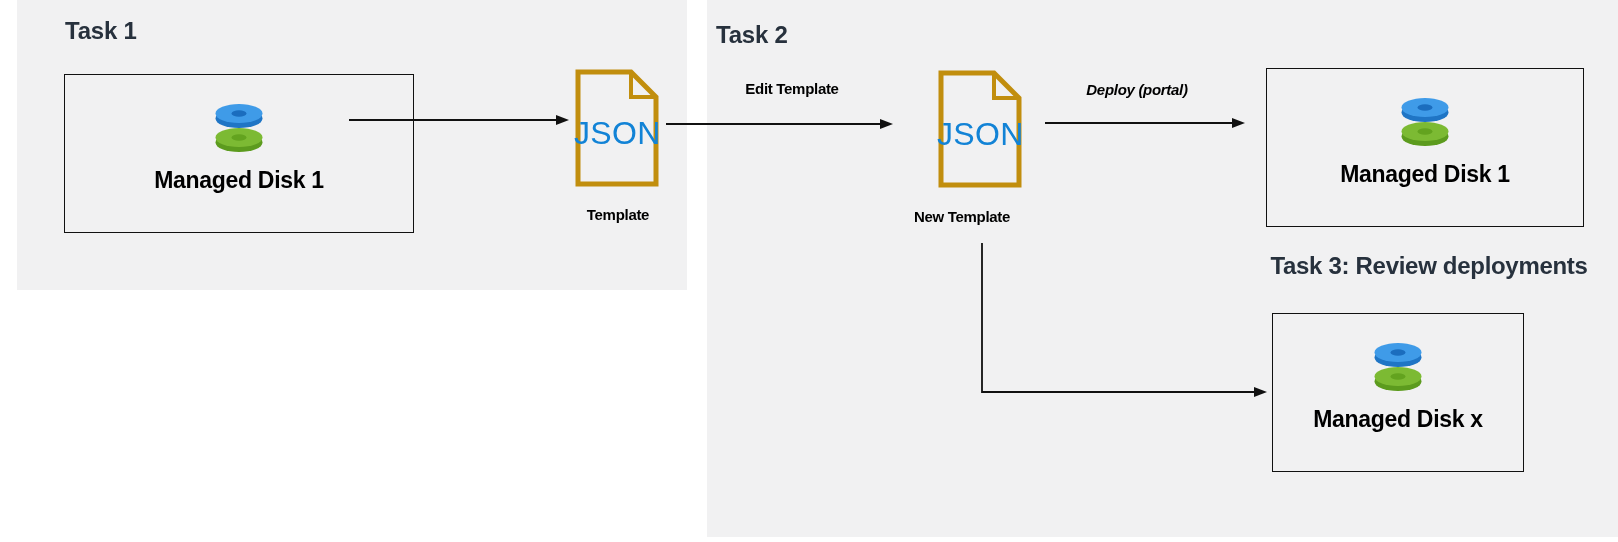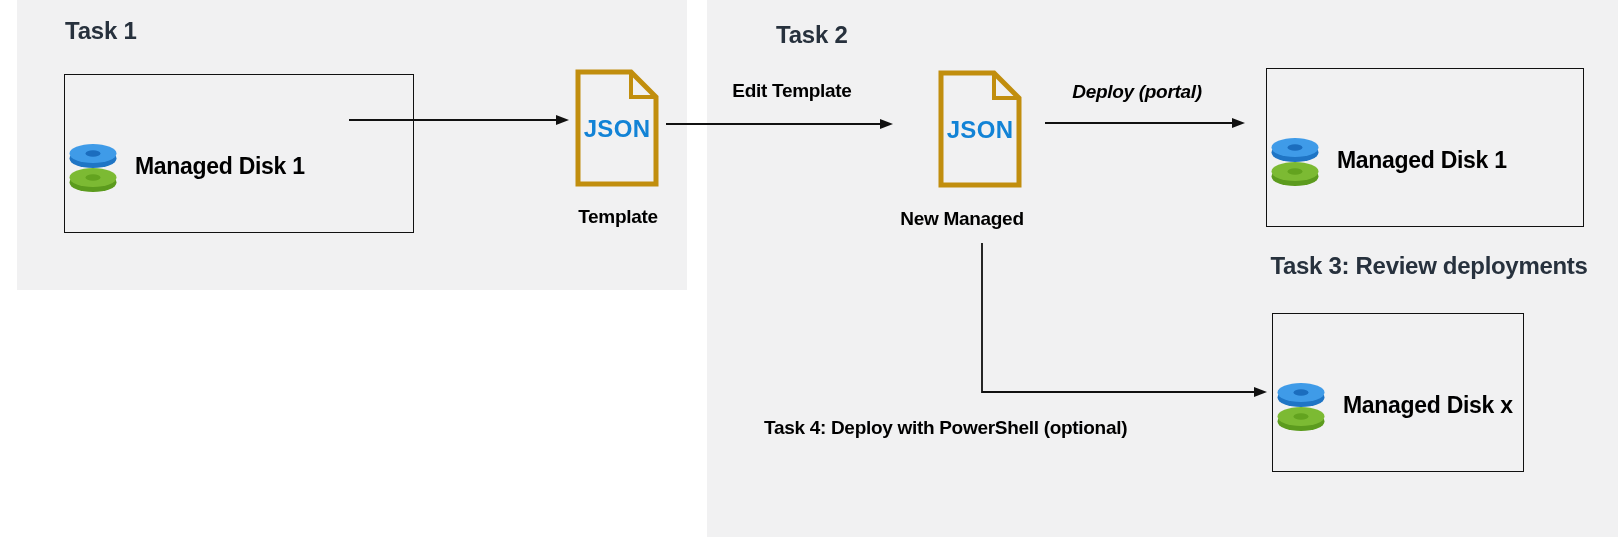--- a/index.html
+++ b/index.html
@@ -13,38 +13,38 @@
     position:relative; width:1618px; height:542px; overflow:hidden;
     background:var(--background);
     font-family:"Liberation Sans", sans-serif;
     margin-left:17px;
   }
   .panel{position:absolute; background:var(--panel);}
   .panel-left{left:0; top:0; width:670px; height:290px;}
   .panel-right{left:690px; top:0; width:928px; height:537px;}
 
   .h-label{position:absolute; font-weight:700; font-size:24px; color:var(--heading-text); white-space:nowrap; letter-spacing:-0.2px;}
-  .b-label{position:absolute; font-weight:700; font-size:19px; color:var(--body-text); white-space:nowrap; letter-spacing:-0.3px;}
+  .b-label{position:absolute; font-weight:700; font-size:15px; color:var(--body-text); white-space:nowrap; letter-spacing:-0.3px;}
   .centered{transform:translateX(-50%);}
 
   .disk-box{
     position:absolute; border:1.6px solid var(--box-border); box-sizing:border-box;
-    display:flex; flex-direction:row; align-items:center; gap:14px; padding-top:26px;
+    display:flex; flex-direction:column; align-items:center; gap:14px; padding-top:26px;
     background:transparent;
   }
   .disk-box .box-label{font-weight:700; font-size:23px; color:var(--body-text); letter-spacing:-0.3px; white-space:nowrap;}
   .box-source{left:47px; top:74px; width:350px; height:159px;}
   .box-portal{left:1249px; top:68px; width:318px; height:159px;}
   .box-x{left:1255px; top:313px; width:252px; height:159px;}
 
   .json-file{position:absolute; width:86px; height:120px;}
   .json-file svg{position:absolute; left:0; top:0;}
   .json-file .json-word{
     position:absolute; left:0; right:0; top:47px; text-align:center;
-    color:var(--json-text); font-size:24px; font-weight:700; letter-spacing:0.3px;
+    color:var(--json-text); font-size:32px; font-weight:400; letter-spacing:0.3px;
   }
   .json-template{left:557px; top:68px;}
   .json-new-template{left:920px; top:69px;}
   .json-stroke{stroke:var(--json-outline); fill:none;}
 
   .overlay{position:absolute; left:0; top:0; pointer-events:none;}
   .overlay path{stroke:var(--arrow); stroke-width:1.8; fill:none;}
   .overlay marker path{fill:var(--arrow); stroke:none;}
 
   .disk-icon{display:block;}
@@ -69,21 +69,21 @@
         <ellipse class="d-gh" cx="28" cy="36.5" rx="7.5" ry="3.2"></ellipse>
         <ellipse class="d-bs" cx="28" cy="17.5" rx="23.5" ry="9.5"></ellipse>
         <ellipse class="d-bt" cx="28" cy="12.5" rx="23.5" ry="9.5"></ellipse>
         <ellipse class="d-bh" cx="28" cy="12.5" rx="7.5" ry="3.2"></ellipse>
       </g>
     </defs>
   </svg>
 
   
   <div class="h-label" style="left:48px; top:17px;">Task 1</div>
-  <div class="h-label" style="left:759px; top:21px;">Task 2</div>
+  <div class="h-label" style="left:699px; top:21px;">Task 2</div>
 
   
   <div class="disk-box box-source">
     <svg class="disk-icon" width="56" height="52" viewBox="0 0 56 52">
         <use href="#managed-disk"></use>
       </svg>
     <div class="box-label">Managed Disk 1</div>
   </div>
 
   
@@ -100,21 +100,21 @@
   <div class="b-label centered" style="left:775px; top:80px;">Edit Template</div>
 
   
   <div class="json-file json-new-template">
     <svg width="86" height="120" viewBox="0 0 86 120">
       <path class="json-stroke" stroke-width="5" stroke-linejoin="miter" d="M4 4 H57 L82 29 V116 H4 Z"></path>
       <path class="json-stroke" stroke-width="4" d="M57 4 V29 H82"></path>
     </svg>
     <span class="json-word">JSON</span>
   </div>
-  <div class="b-label centered" style="left:945px; top:208px;">New Managed</div>
+  <div class="b-label centered" style="left:945px; top:208px;">New Template</div>
 
   
   <div class="b-label centered" style="left:1120px; top:81px;font-style:italic;">Deploy (portal)</div>
 
   
   <div class="disk-box box-portal">
     <svg class="disk-icon" width="56" height="52" viewBox="0 0 56 52">
         <use href="#managed-disk"></use>
       </svg>
     <div class="box-label">Managed Disk 1</div>
@@ -125,21 +125,20 @@
 
   
   <div class="disk-box box-x">
     <svg class="disk-icon" width="56" height="52" viewBox="0 0 56 52">
         <use href="#managed-disk"></use>
       </svg>
     <div class="box-label">Managed Disk x</div>
   </div>
 
   
-  <div class="b-label" style="left:747px; top:417px;">Task 4: Deploy with PowerShell (optional)</div>
 
   
   <svg class="overlay" width="1618" height="542" viewBox="0 0 1618 542">
     <defs>
       <marker id="ah" markerWidth="14" markerHeight="12" refX="1" refY="5" orient="auto" markerUnits="userSpaceOnUse">
         <path d="M0 0 L13 5 L0 10 Z"></path>
       </marker>
     </defs>
     <path d="M332 120 H540" marker-end="url(#ah)"></path>
     <path d="M649 124 H864" marker-end="url(#ah)"></path>

